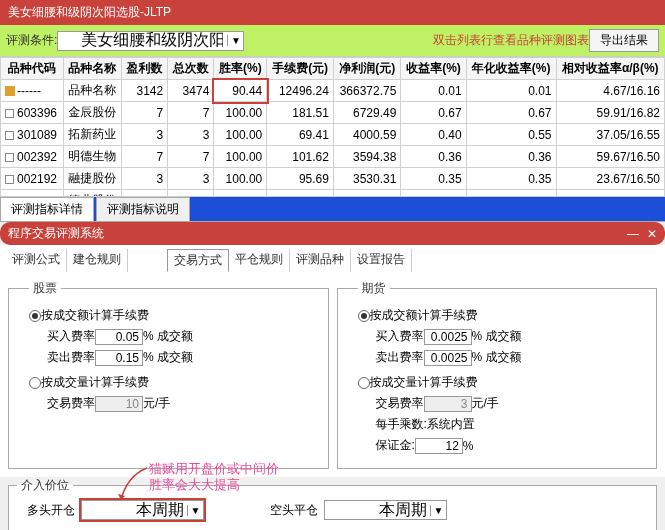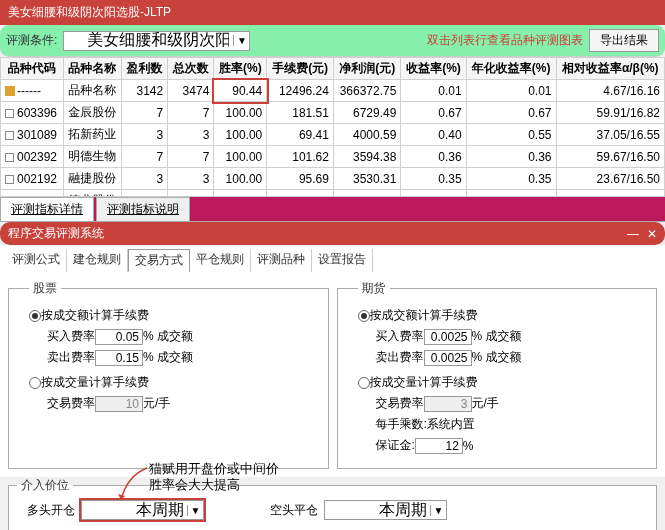--- a/index.html
+++ b/index.html
@@ -1,50 +1,50 @@
 <!DOCTYPE html>
 <html><head>
 <meta charset="utf-8">
 <style>
 * { margin: 0; padding: 0; box-sizing: border-box; font-family: "Microsoft YaHei", SimSun, sans-serif; font-size: 12px; }
 body { background: #f0f0f0; width: 665px; height: 530px; overflow: hidden; }
 .title-bar { background: #c8413a; color: #fff; padding: 4px 8px; font-size: 12px; }
-.topbar { background: #86efac; padding: 4px 6px; display: flex; align-items: center; gap: 6px; border-bottom: 1px solid #ccc; border-radius: 9px; }
+.topbar { background: #bef264; padding: 4px 6px; display: flex; align-items: center; gap: 0; border-bottom: 1px solid #ccc; }
 .topbar label { color: #333; }
 .combo { display: inline-flex; align-items: center; border: 1px solid #999; background: #fff; height: 20px; }
 .combo input { border: none; padding: 0 4px; height: 18px; outline: none; font-size: 16px; margin-left: 19px; }
 .combo .arrow { width: 16px; text-align: center; border-left: 1px solid #999; cursor: pointer; font-size: 10px; }
 .hint { color: #c8413a; margin-left: auto; }
 .btn { background: #f5f5f5; border: 1px solid #999; padding: 2px 10px; cursor: pointer; }
 .table-wrap { background: #fff; height: 140px; overflow: auto; border-bottom: 1px solid #ccc; }
 table { border-collapse: collapse; width: 100%; }
 th, td { border: 1px solid #d0d0d0; padding: 2px 4px; text-align: right; white-space: nowrap; font-size: 12px; }
 th { background: #f5f5f5; font-weight: bold; text-align: center; }
 td.left { text-align: left; }
 td.center { text-align: center; }
 .highlight { outline: 2px solid #c8413a; }
 .flag { display: inline-block; width: 10px; height: 10px; background: #e0a030; margin-right: 2px; vertical-align: middle; }
 .sq { display: inline-block; width: 9px; height: 9px; border: 1px solid #888; margin-right: 3px; vertical-align: middle; }
-.tabs { display: flex; background: #be185d; border-bottom: 1px solid #aaa; text-decoration: underline; }
+.tabs { display: flex; background: #1d4ed8; border-bottom: 1px solid #aaa; }
 .tab { padding: 3px 10px; border: 1px solid #aaa; border-bottom: none; background: #f0f0f0; margin-right: 2px; cursor: pointer; }
 .tab.active { background: #fff; }
 .sub-title { background: #c8413a; color: #fff; padding: 3px 8px; display: flex; align-items: center; border-radius: 10px; }
 .sub-title .wctrl { margin-left: auto; display: flex; gap: 8px; }
 .formtabs { display: flex; padding: 4px 6px 0; background: #fff; font-size: 12px; }
 .formtabs span { padding: 2px 6px; border-right: 1px solid #ccc; cursor: pointer; color: #333; }
-.formtabs span.active { border: 1px solid #999; border-bottom-color: #fff; }
+.formtabs span.active { border: 1px solid #999; border-bottom-color: #fff; margin-left: 39px; }
 .panels { display: flex; gap: 8px; padding: 8px; background: #fff; }
 fieldset { border: 1px solid #aaa; padding: 6px 20px 10px; flex: 1; }
 legend { padding: 0 4px; color: #333; }
 .row { display: flex; align-items: center; gap: 0; margin: 4px 0; }
 .radio { width: 12px; height: 12px; border-radius: 50%; border: 1px solid #666; display: inline-flex; align-items: center; justify-content: center; }
 .radio.on::after { content: ""; width: 6px; height: 6px; background: #333; border-radius: 50%; }
 .numbox { border: 1px solid #999; width: 48px; height: 16px; text-align: right; padding: 0 3px; }
 .numbox.ro { background: #eee; color: #888; }
-.note { color: #000000; font-size: 13px; position: absolute; }
+.note { color: #ec4899; font-size: 13px; position: absolute; }
 .pricebar { display: flex; align-items: center; gap: 6px; padding: 4px 10px; background: #fff; }
 .pricebar .combo input { width: 86px; padding-left: 35px; }
 fieldset.intro { border: 1px solid #aaa; margin: 0 8px; padding: 2px 8px 6px; background: #fff; position: relative; }
 .arrow-svg { position: absolute; pointer-events: none; }
 </style>
 </head>
 <body>
 
 <div class="title-bar">
   <span>美女细腰和级阴次阳选股-JLTP</span>

